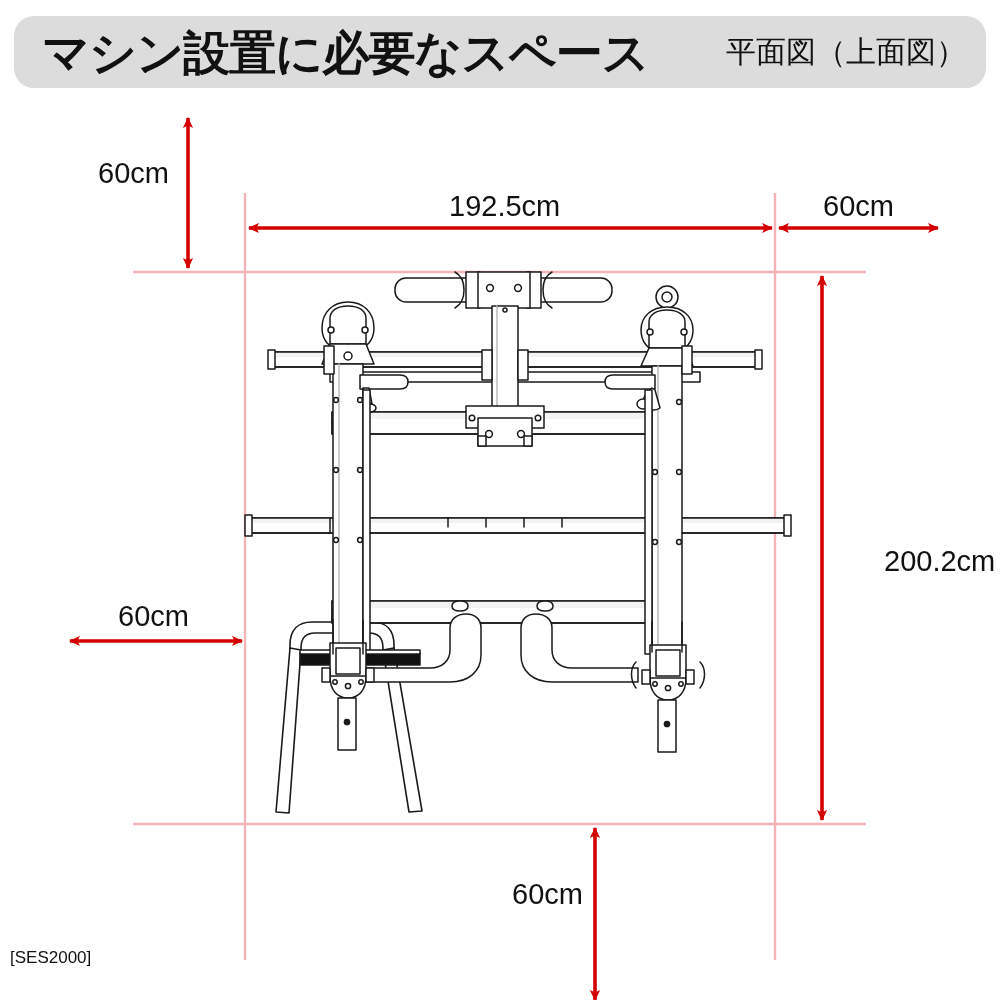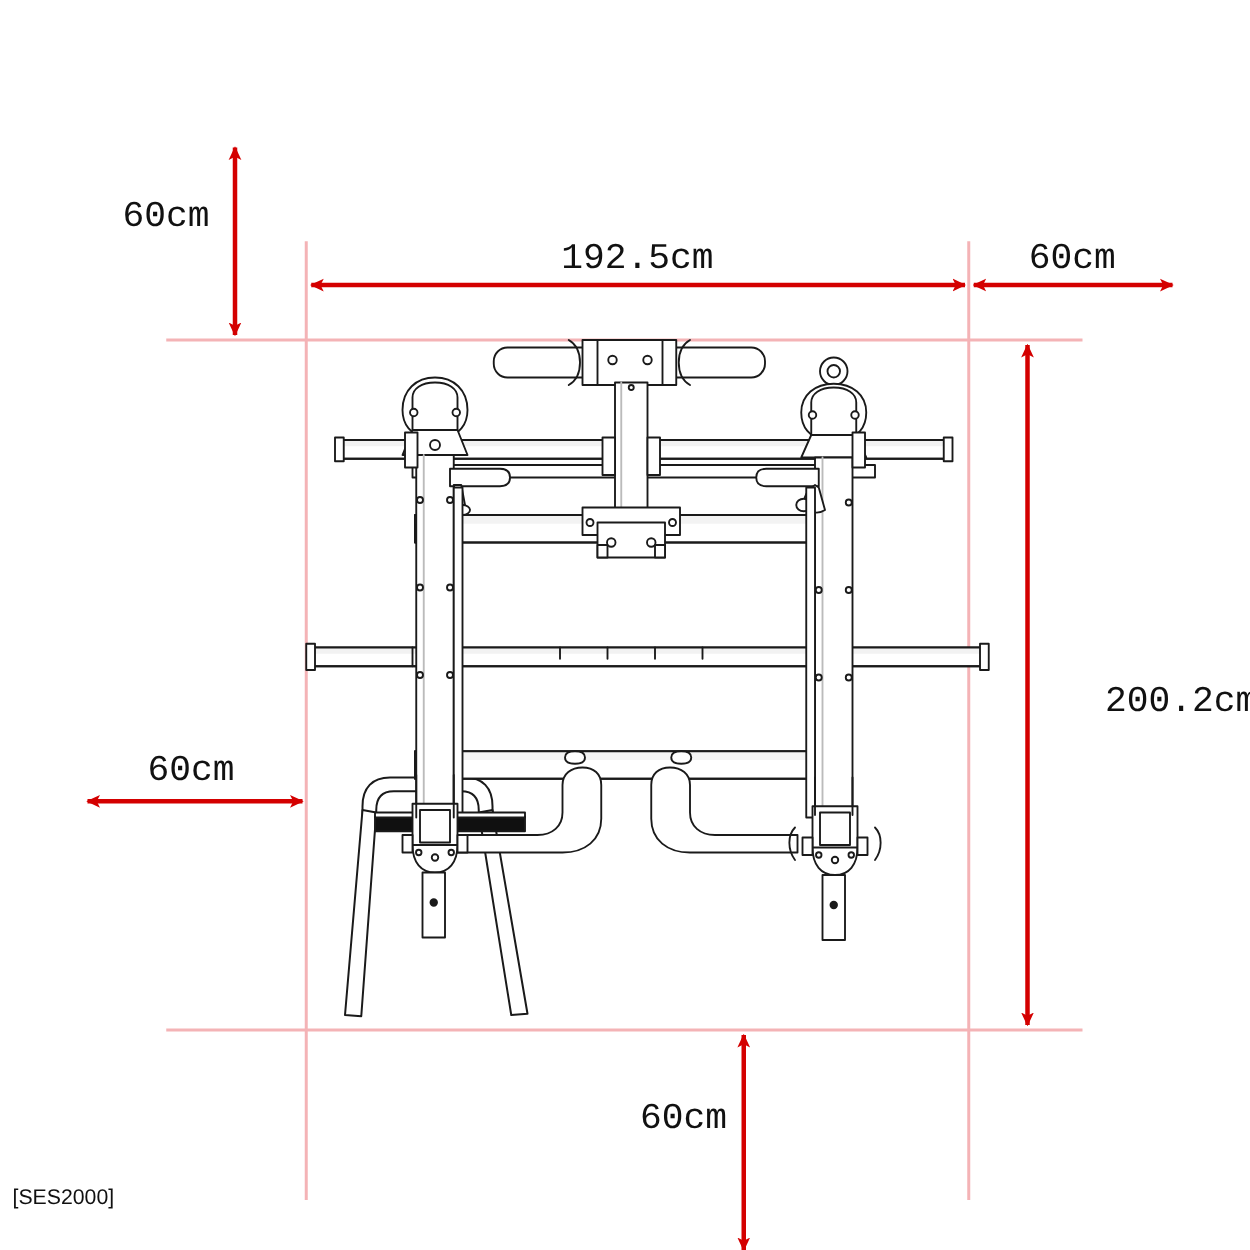--- a/index.html
+++ b/index.html
@@ -54,21 +54,21 @@
     line-height: 44px;
     font-family: "DejaVu Sans", "Liberation Sans", sans-serif;
   }
 
   
   .dim-label {
     position: absolute;
     font-size: 29px;
     color: #111111;
     white-space: nowrap;
-    font-family: Liberation Mono, monospace;
+    font-family: Liberation Sans, sans-serif;
   }
   .model-code {
     position: absolute;
     left: 10px;
     top: 948px;
     font-size: 17px;
     color: #111111;
     white-space: nowrap;
     font-family: "Liberation Sans", "DejaVu Sans", sans-serif;
   }
@@ -80,20 +80,24 @@
     width: 1000px;
     height: 1000px;
     pointer-events: none;
   }
 </style>
 </head>
 <body>
 
 <div id="page">
 
+  <div class="header-banner">
+    <div class="header-title">マシン設置に必要なスペース</div>
+    <div class="header-subtitle">平面図（上面図）</div>
+  </div>
 
   <svg class="layer" viewBox="0 0 1000 1000">
     <defs>
       <marker id="ah-r" markerWidth="11" markerHeight="11" refX="10" refY="5.5" orient="auto" markerUnits="userSpaceOnUse">
         <path d="M0,0.4 L11,5.5 L0,10.6 L2.6,5.5 Z" fill="#d40000"></path>
       </marker>
       <marker id="ah-l" markerWidth="11" markerHeight="11" refX="1" refY="5.5" orient="auto" markerUnits="userSpaceOnUse">
         <path d="M11,0.4 L0,5.5 L11,10.6 L8.4,5.5 Z" fill="#d40000"></path>
       </marker>
     </defs>

